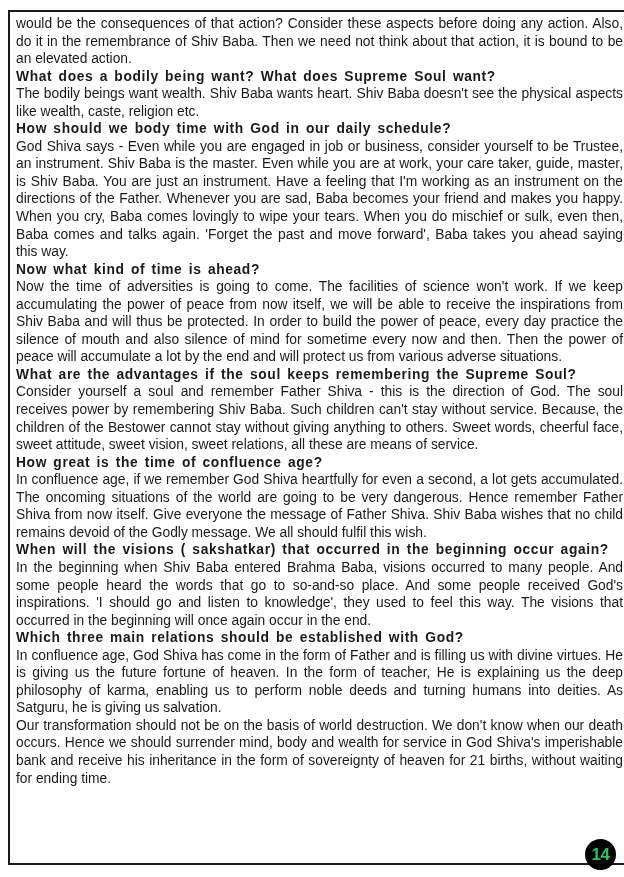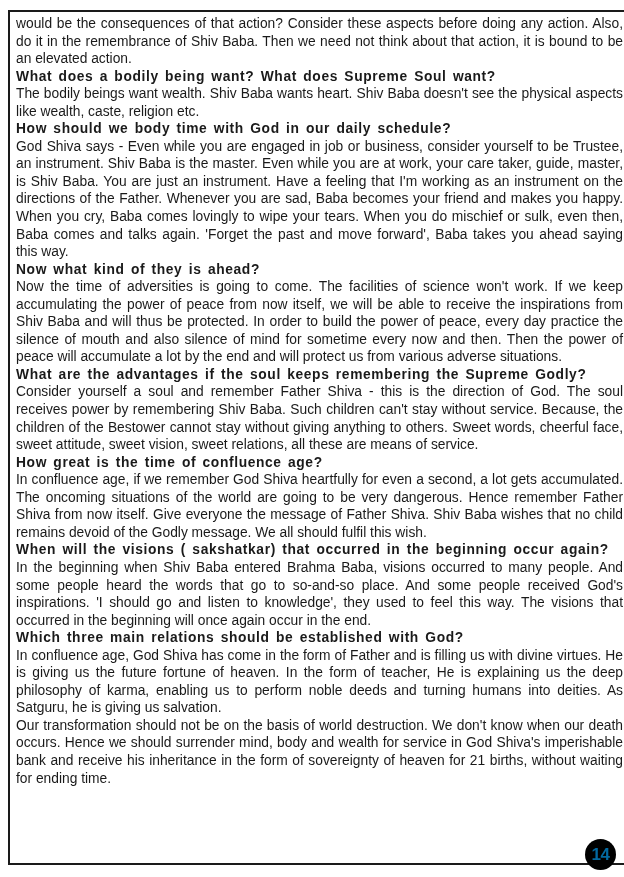--- a/index.html
+++ b/index.html
@@ -41,43 +41,43 @@
     font-weight: bold;
   }
   .page-num-badge {
     position: absolute;
     right: 8px;
     bottom: 7px;
     width: 31px;
     height: 31px;
     background: #000000;
     border-radius: 50%;
-    color: #0369a1;
+    color: #22c55e;
     font-weight: bold;
     font-size: 17px;
     display: flex;
     align-items: center;
     justify-content: center;
     letter-spacing: -0.5px;
   }
 </style>
 </head>
 <body>
 
 <div class="page">
   <div class="frame">
     <div class="content" id="content">
         <div class="block paragraph">would be the consequences of that action? Consider these aspects before doing any action. Also, do it in the remembrance of Shiv Baba. Then we need not think about that action, it is bound to be an elevated action.</div>
         <div class="block question">What does a bodily being want? What does Supreme Soul want?</div>
         <div class="block paragraph">The bodily beings want wealth. Shiv Baba wants heart. Shiv Baba doesn't see the physical aspects like wealth, caste, religion etc.</div>
         <div class="block question">How should we body time with God in our daily schedule?</div>
         <div class="block paragraph">God Shiva says - Even while you are engaged in job or business, consider yourself to be Trustee, an instrument. Shiv Baba is the master. Even while you are at work, your care taker, guide, master, is Shiv Baba. You are just an instrument. Have a feeling that I'm working as an instrument on the directions of the Father. Whenever you are sad, Baba becomes your friend and makes you happy. When you cry, Baba comes lovingly to wipe your tears. When you do mischief or sulk, even then, Baba comes and talks again. 'Forget the past and move forward', Baba takes you ahead saying this way.</div>
-        <div class="block question">Now what kind of they is ahead?</div>
+        <div class="block question">Now what kind of time is ahead?</div>
         <div class="block paragraph">Now the time of adversities is going to come. The facilities of science won't work. If we keep accumulating the power of peace from now itself, we will be able to receive the inspirations from Shiv Baba and will thus be protected. In order to build the power of peace, every day practice the silence of mouth and also silence of mind for sometime every now and then. Then the power of peace will accumulate a lot by the end and will protect us from various adverse situations.</div>
-        <div class="block question">What are the advantages if the soul keeps remembering the Supreme Godly?</div>
+        <div class="block question">What are the advantages if the soul keeps remembering the Supreme Soul?</div>
         <div class="block paragraph">Consider yourself a soul and remember Father Shiva - this is the direction of God. The soul receives power by remembering Shiv Baba. Such children can't stay without service. Because, the children of the Bestower cannot stay without giving anything to others. Sweet words, cheerful face, sweet attitude, sweet vision, sweet relations, all these are means of service.</div>
         <div class="block question">How great is the time of confluence age?</div>
         <div class="block paragraph">In confluence age, if we remember God Shiva heartfully for even a second, a lot gets accumulated. The oncoming situations of the world are going to be very dangerous. Hence remember Father Shiva from now itself. Give everyone the message of Father Shiva. Shiv Baba wishes that no child remains devoid of the Godly message. We all should fulfil this wish.</div>
         <div class="block question">When will the visions ( sakshatkar) that occurred in the beginning occur again?</div>
         <div class="block paragraph">In the beginning when Shiv Baba entered Brahma Baba, visions occurred to many people. And some people heard the words that go to so-and-so place. And some people received God's inspirations. 'I should go and listen to knowledge', they used to feel this way. The visions that occurred in the beginning will once again occur in the end.</div>
         <div class="block question">Which three main relations should be established with God?</div>
         <div class="block paragraph">In confluence age, God Shiva has come in the form of Father and is filling us with divine virtues. He is giving us the future fortune of heaven. In the form of teacher, He is explaining us the deep philosophy of karma, enabling us to perform noble deeds and turning humans into deities. As Satguru, he is giving us salvation.</div>
         <div class="block paragraph">Our transformation should not be on the basis of world destruction. We don't know when our death occurs. Hence we should surrender mind, body and wealth for service in God Shiva's imperishable bank and receive his inheritance in the form of sovereignty of heaven for 21 births, without waiting for ending time.</div>
       </div>
   </div>

